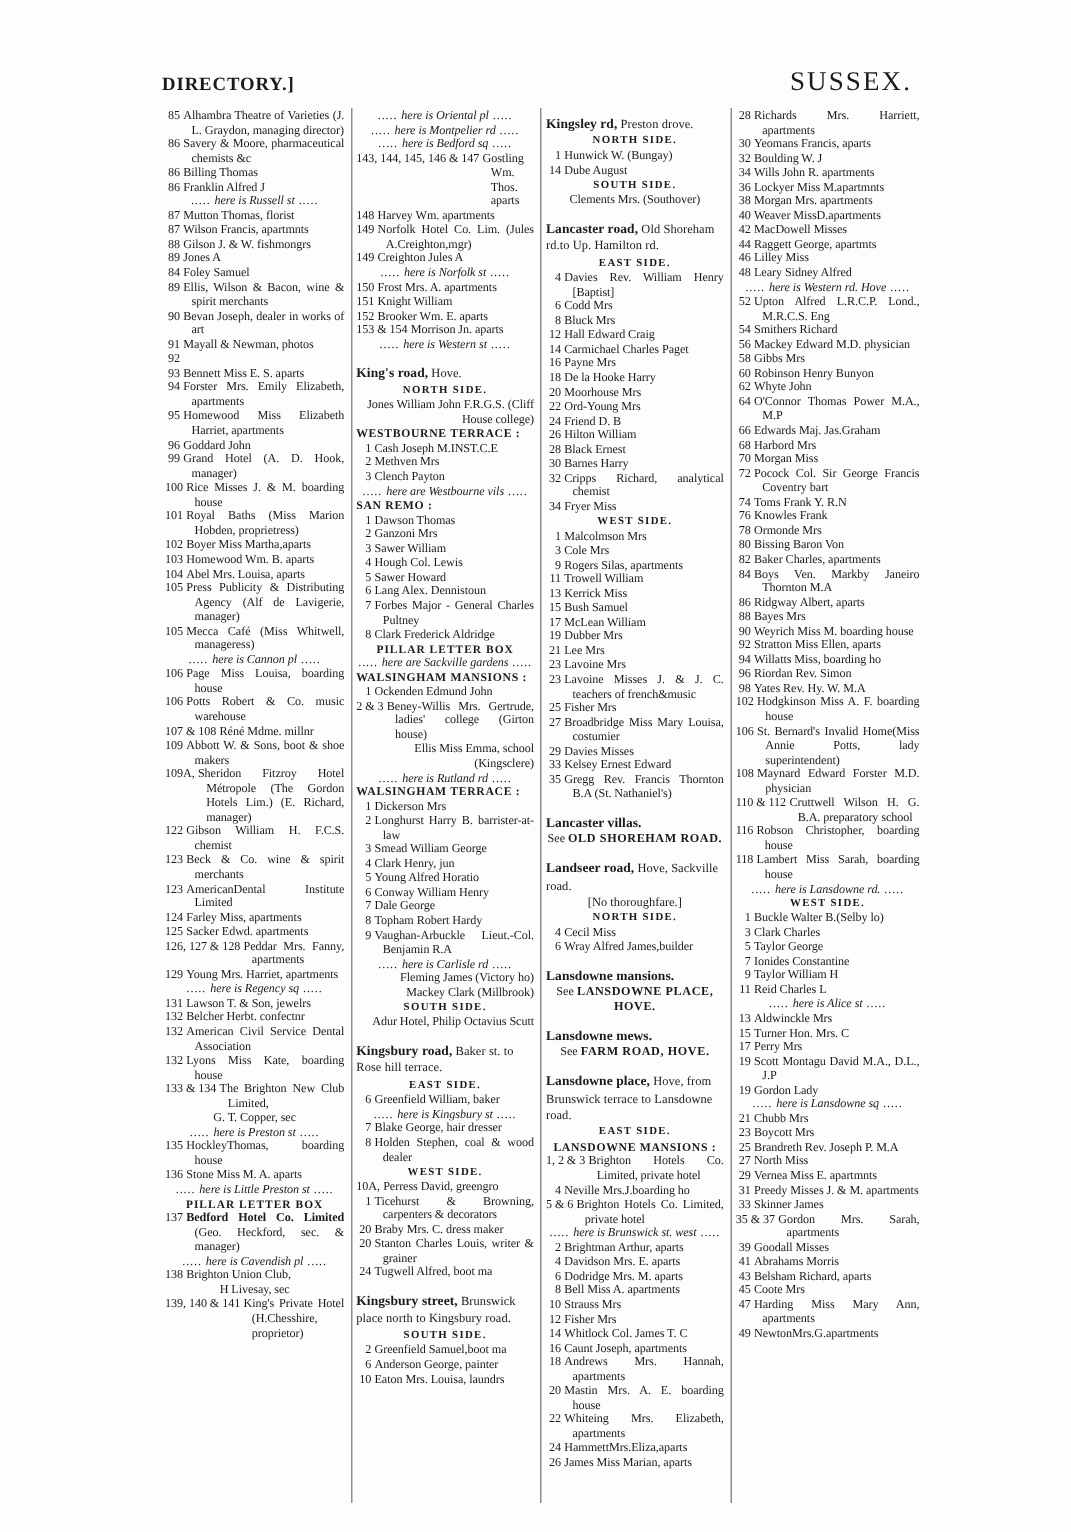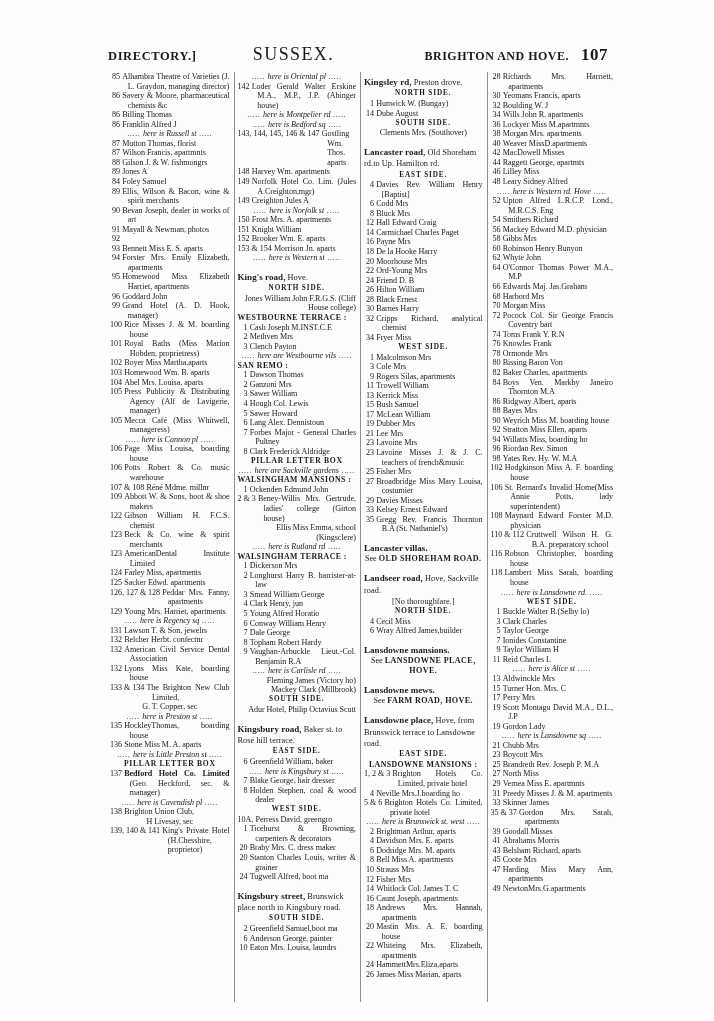--- a/index.html
+++ b/index.html
@@ -185,24 +185,20 @@
   }
 </style>
 </head>
 <body>
 
 <div class="page">
 
   <div class="running-head">
     <span class="rh-left">DIRECTORY.]</span>
     <span class="rh-center">SUSSEX.</span>
-    <span class="rh-right-wrap">
-      <span class="rh-right">BRIGHTON AND HOVE.</span>
-      <span class="rh-folio">107</span>
-    </span>
   </div>
 
   <div class="cols">
     <div class="col">
         <div class="entry">
           <span class="num">85</span>
           <span class="txt">Alhambra Theatre of Varieties (J. L. Graydon, managing director)</span>
         </div>
         <div class="entry">
           <span class="num">86</span>
@@ -311,20 +307,24 @@
         </div>
         <div class="entry">
           <span class="num">107 &amp; 108</span>
           <span class="txt">Réné Mdme. millnr</span>
         </div>
         <div class="entry">
           <span class="num">109</span>
           <span class="txt">Abbott W. &amp; Sons, boot &amp; shoe makers</span>
         </div>
         <div class="entry">
+          <span class="num">109A,</span>
+          <span class="txt">Sheridon Fitzroy Hotel Métropole (The Gordon Hotels Lim.) (E. Richard, manager)</span>
+        </div>
+        <div class="entry">
           <span class="num">122</span>
           <span class="txt">Gibson William H. F.C.S. chemist</span>
         </div>
         <div class="entry">
           <span class="num">123</span>
           <span class="txt">Beck &amp; Co. wine &amp; spirit merchants</span>
         </div>
         <div class="entry">
           <span class="num">123</span>
           <span class="txt">AmericanDental Institute Limited</span>
@@ -388,24 +388,20 @@
           <span class="txt">Brighton Union Club,</span>
         </div>
         <div class="plain ctr">H Livesay, sec</div>
         <div class="entry">
           <span class="num">139, 140 &amp; 141</span>
           <span class="txt">King's Private Hotel (H.Chesshire, proprietor)</span>
         </div>
       </div>
     <div class="col">
         <div class="xref"><span class="dots">..... </span><span>here is Oriental pl</span><span class="dots"> .....</span></div>
-        <div class="entry">
-          <span class="num">142</span>
-          <span class="txt">Loder Gerald Walter Erskine M.A., M.P., J.P. (Abinger house)</span>
-        </div>
         <div class="xref"><span class="dots">..... </span><span>here is Montpelier rd</span><span class="dots"> .....</span></div>
         <div class="xref"><span class="dots">..... </span><span>here is Bedford sq</span><span class="dots"> .....</span></div>
         <div class="entry">
           <span class="num">143, 144, 145, 146 &amp; 147</span>
           <span class="txt">Gostling Wm. Thos. aparts</span>
         </div>
         <div class="entry">
           <span class="num">148</span>
           <span class="txt">Harvey Wm. apartments</span>
         </div>

